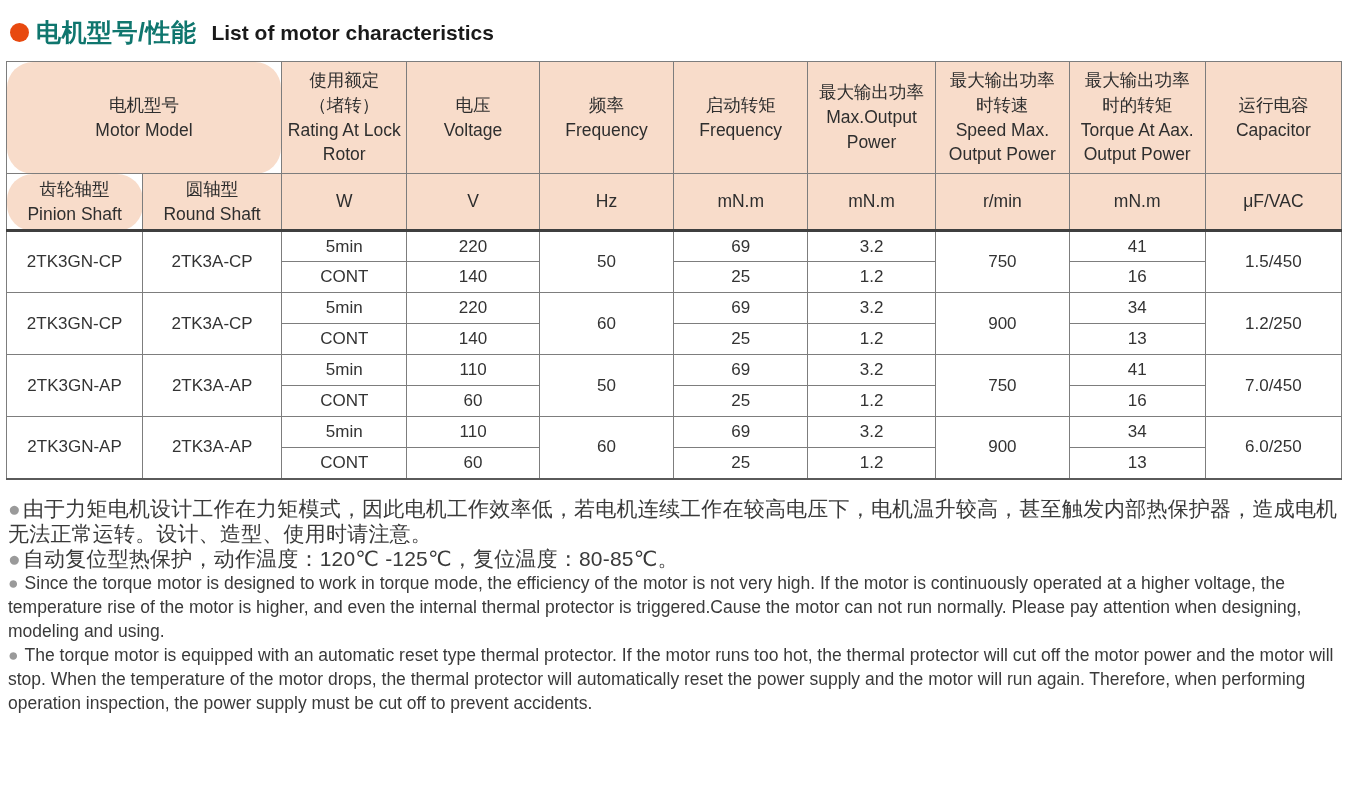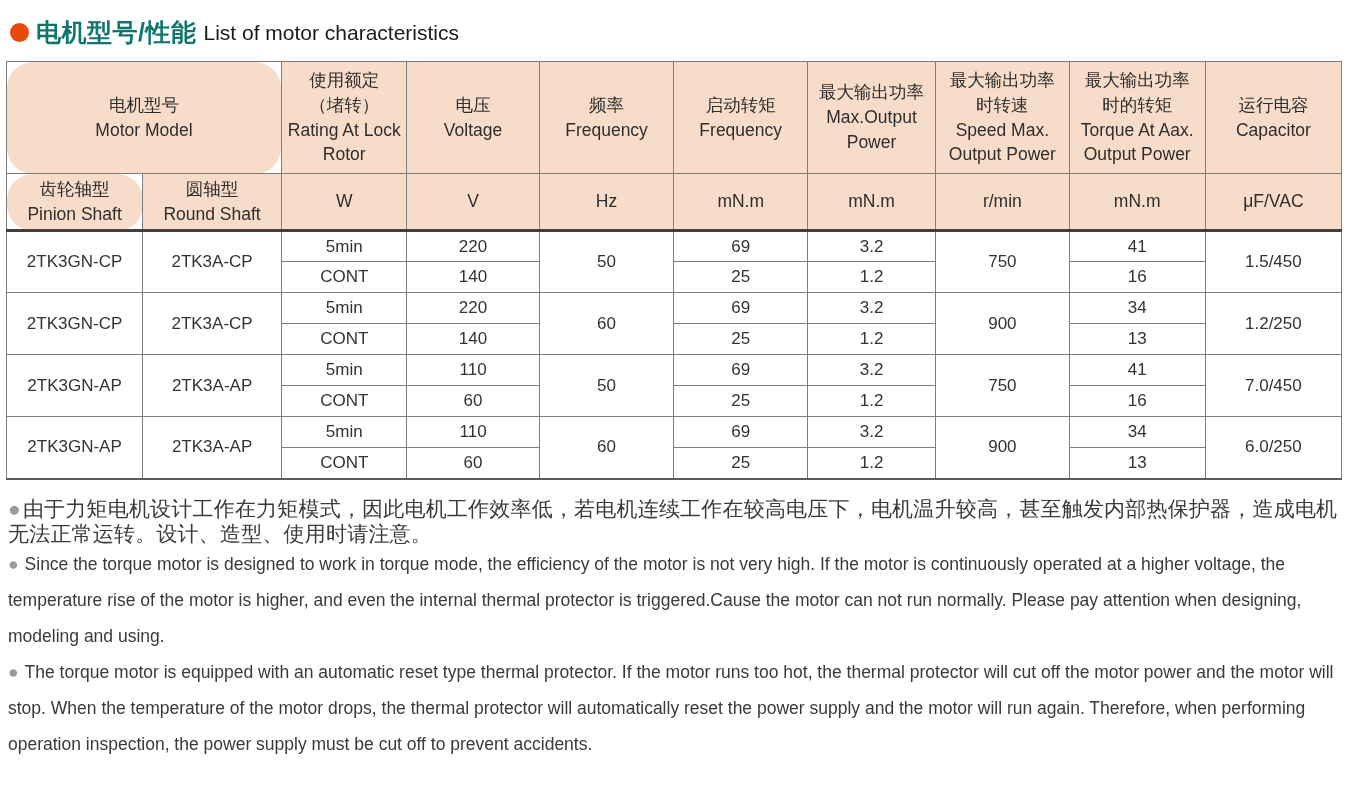--- a/index.html
+++ b/index.html
@@ -18,21 +18,21 @@
     margin: 16px 0 12px 4px;
     gap: 7px;
   }
   .title-bullet {
     width: 19px; height: 19px;
     border-radius: 50%;
     background: #e8490f;
     flex: 0 0 auto;
   }
   .title-zh { font-size: 25px; font-weight: bold; color: #0f766e; letter-spacing: 0.5px; }
-  .title-en { font-size: 21px; font-weight: normal; color: #1a1a1a; margin-left: 0; }
+  .title-en { font-size: 21px; font-weight: bold; color: #1a1a1a; margin-left: 8px; }
 
   
   table.motor {
     width: 1336px;
     border-collapse: collapse;
     table-layout: fixed;
     border: 1px solid #5a5a5a;
     border-bottom: 2px solid #5a5a5a;
   }
   table.motor th, table.motor td {
@@ -66,21 +66,21 @@
   .note {
     position: relative;
     padding-left: 0;
     color: #3a3a3a;
   }
   .note .bullet {
     color: #9a9a9a;
     margin-right: 2px;
   }
   .note.zh { font-size: 21px; line-height: 25px; letter-spacing: 0.2px; }
-  .note.en { font-size: 17.5px; line-height: 36px; }
+  .note.en { font-size: 17.5px; line-height: 24px; }
   .note.en .bullet { margin-right: 6px; }
 </style>
 </head>
 <body>
 
 <div class="page">
 
   <div class="title-row">
     <span class="title-bullet"></span>
     <span class="title-zh">电机型号/性能</span>
@@ -222,17 +222,18 @@
         <td>60</td>
         <td>25</td>
         <td>1.2</td>
         <td>13</td>
       </tr>
     </tbody>
   </table>
 
   <div class="notes">
     <div class="note zh"><span class="bullet">●</span><span>由于力矩电机设计工作在力矩模式，因此电机工作效率低，若电机连续工作在较高电压下，电机温升较高，甚至触发内部热保护器，造成电机无法正常运转。设计、造型、使用时请注意。</span></div>
+    <div class="note zh"><span class="bullet">●</span><span>自动复位型热保护，动作温度：120℃ -125℃，复位温度：80-85℃。</span></div>
     <div class="note en"><span class="bullet">●</span><span>Since the torque motor is designed to work in torque mode, the efficiency of the motor is not very high. If the motor is continuously operated at a higher voltage, the temperature rise of the motor is higher, and even the internal thermal protector is triggered.Cause the motor can not run normally. Please pay attention when designing, modeling and using.</span></div>
     <div class="note en"><span class="bullet">●</span><span>The torque motor is equipped with an automatic reset type thermal protector. If the motor runs too hot, the thermal protector will cut off the motor power and the motor will stop. When the temperature of the motor drops, the thermal protector will automatically reset the power supply and the motor will run again. Therefore, when performing operation inspection, the power supply must be cut off to prevent accidents.</span></div>
   </div>
 
 </div>
 
 </body></html>

